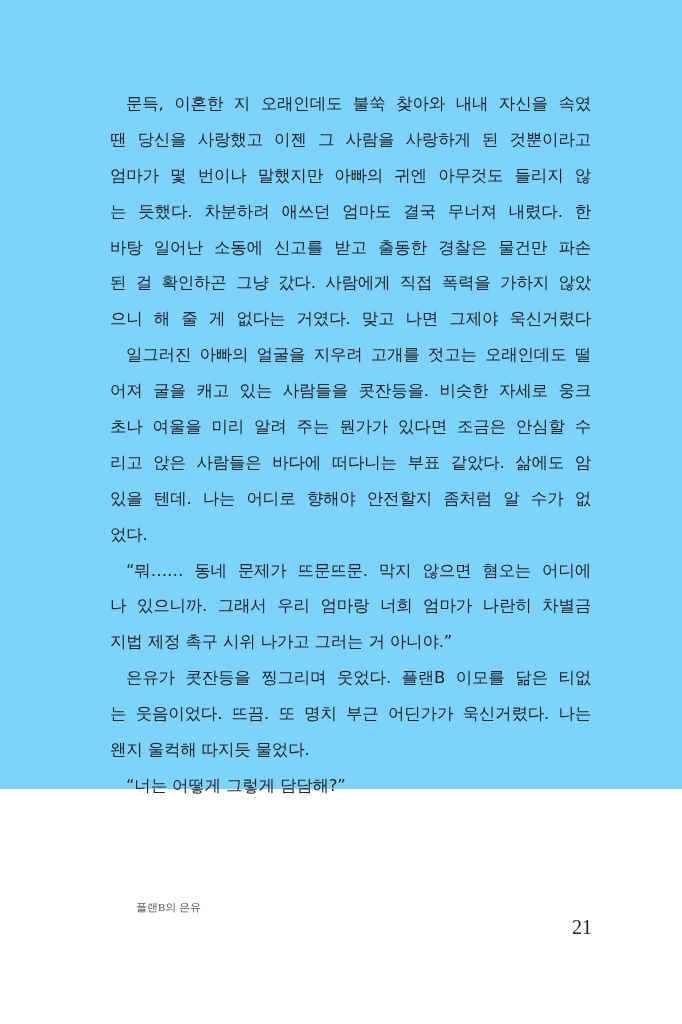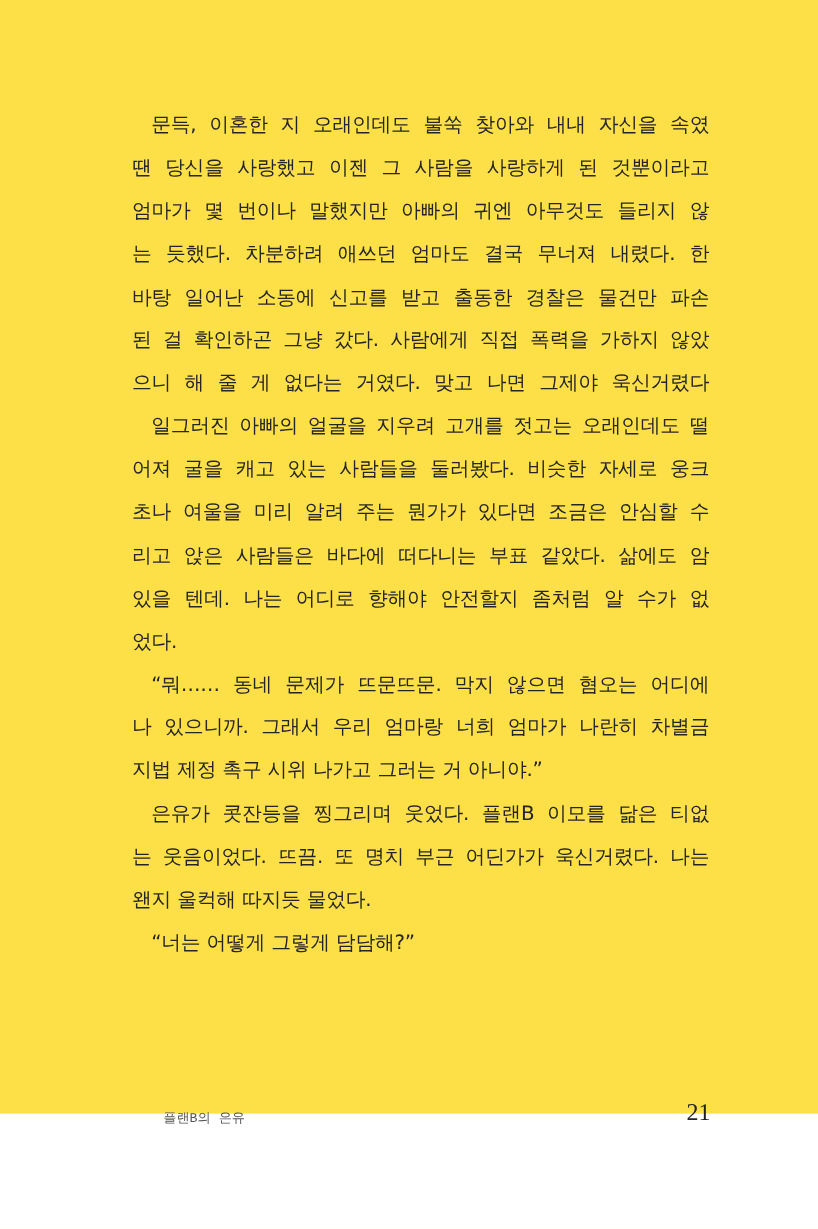--- a/index.html
+++ b/index.html
@@ -13,22 +13,22 @@
       position: relative;
       overflow: hidden;
       font-family: "DejaVu Sans", "Liberation Sans", sans-serif;
       color: #222222;
     }
     .page {
       position: absolute;
       left: 0;
       top: 0;
       width: 682px;
-      height: 928px;
-      background: #fde047;
+      height: 789px;
+      background: #7dd3fc;
     }
     .body-text {
       position: absolute;
       left: 110px;
       top: 86px;
       width: 481px;
     }
     .line {
       height: 35.9px;
       line-height: 35.9px;
@@ -41,24 +41,24 @@
     }
     .line.last {
       text-align-last: left;
     }
     .line.indent {
       padding-left: 16px;
     }
     .footer-title {
       position: absolute;
       left: 136px;
-      top: 924px;
+      top: 900px;
       font-size: 11px;
       color: #555555;
-      font-family: Liberation Mono, monospace;
+      font-family: Liberation Serif, serif;
     }
     .footer-page {
       position: absolute;
       left: 572px;
       top: 916px;
       font-size: 20px;
       color: #222222;
       font-family: "Liberation Serif", "DejaVu Serif", serif;
     }
   </style>
@@ -68,21 +68,21 @@
 <div class="page">
   <div class="body-text" id="body-text">
       <div class="line indent">문득, 이혼한 지 오래인데도 불쑥 찾아와 내내 자신을 속였</div>
       <div class="line">땐 당신을 사랑했고 이젠 그 사람을 사랑하게 된 것뿐이라고</div>
       <div class="line">엄마가 몇 번이나 말했지만 아빠의 귀엔 아무것도 들리지 않</div>
       <div class="line">는 듯했다. 차분하려 애쓰던 엄마도 결국 무너져 내렸다. 한</div>
       <div class="line">바탕 일어난 소동에 신고를 받고 출동한 경찰은 물건만 파손</div>
       <div class="line">된 걸 확인하곤 그냥 갔다. 사람에게 직접 폭력을 가하지 않았</div>
       <div class="line">으니 해 줄 게 없다는 거였다. 맞고 나면 그제야 욱신거렸다</div>
       <div class="line indent">일그러진 아빠의 얼굴을 지우려 고개를 젓고는 오래인데도 떨</div>
-      <div class="line">어져 굴을 캐고 있는 사람들을 둘러봤다. 비슷한 자세로 웅크</div>
+      <div class="line">어져 굴을 캐고 있는 사람들을 콧잔등을. 비슷한 자세로 웅크</div>
       <div class="line">초나 여울을 미리 알려 주는 뭔가가 있다면 조금은 안심할 수</div>
       <div class="line">리고 앉은 사람들은 바다에 떠다니는 부표 같았다. 삶에도 암</div>
       <div class="line">있을 텐데. 나는 어디로 향해야 안전할지 좀처럼 알 수가 없</div>
       <div class="line last">었다.</div>
       <div class="line indent">“뭐…… 동네 문제가 뜨문뜨문. 막지 않으면 혐오는 어디에</div>
       <div class="line">나 있으니까. 그래서 우리 엄마랑 너희 엄마가 나란히 차별금</div>
       <div class="line last">지법 제정 촉구 시위 나가고 그러는 거 아니야.”</div>
       <div class="line indent">은유가 콧잔등을 찡그리며 웃었다. 플랜B 이모를 닮은 티없</div>
       <div class="line">는 웃음이었다. 뜨끔. 또 명치 부근 어딘가가 욱신거렸다. 나는</div>
       <div class="line last">왠지 울컥해 따지듯 물었다.</div>

